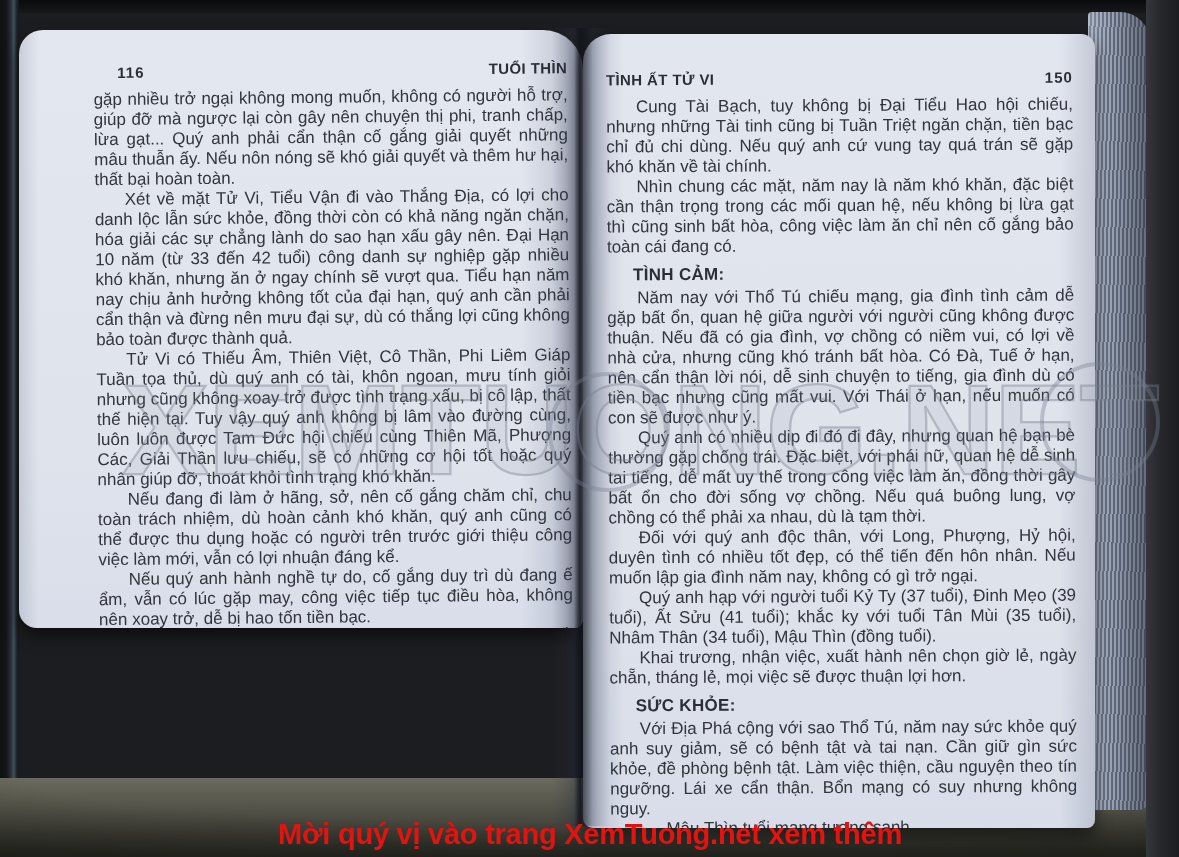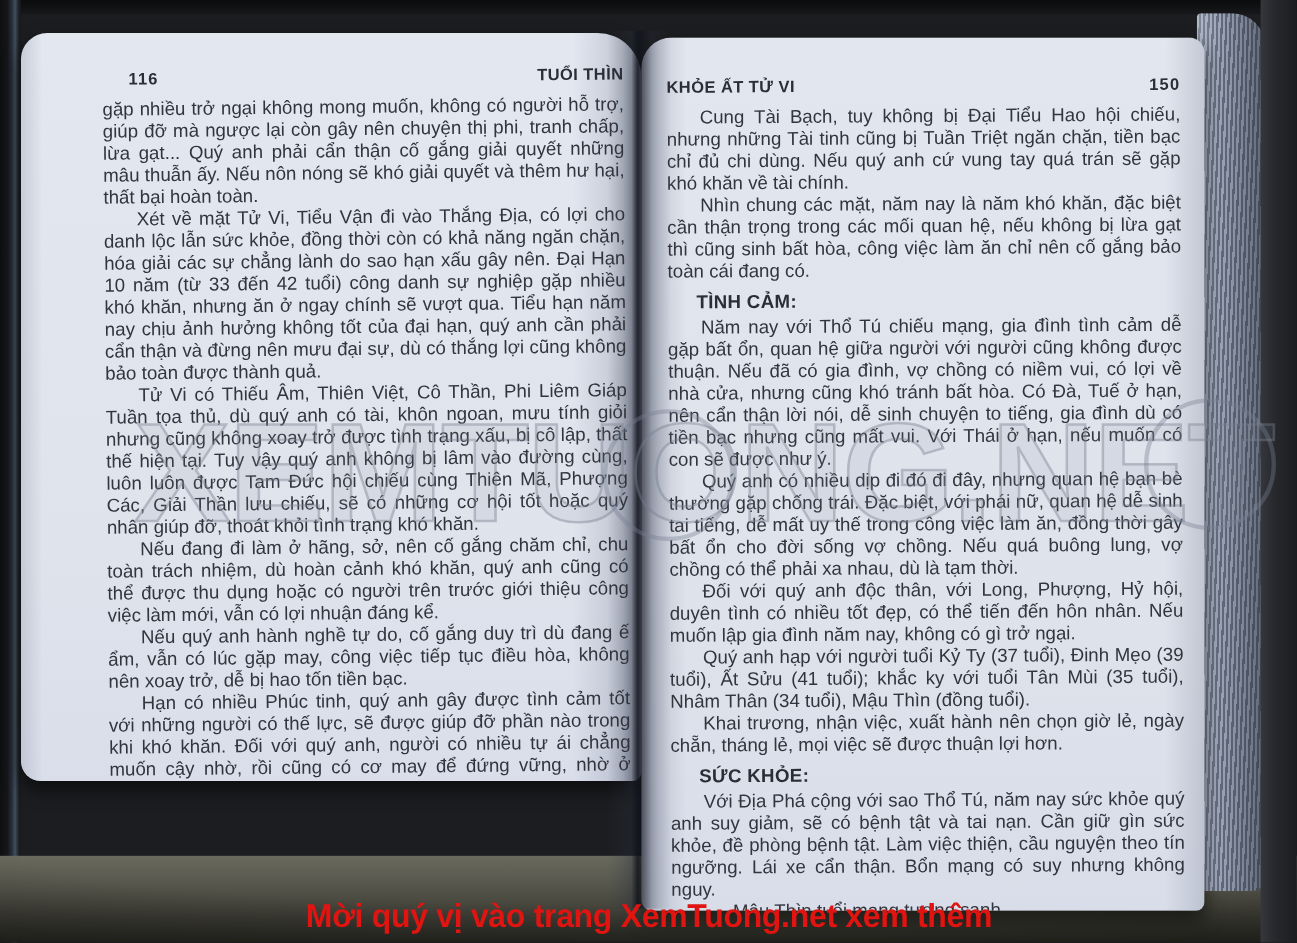--- a/index.html
+++ b/index.html
@@ -17,21 +17,21 @@
     background:radial-gradient(120% 140% at 50% 0%,rgba(0,0,0,0) 40%,rgba(0,0,0,.45) 100%);}
   .bg-right-edge{position:absolute;left:1146px;top:0;width:33px;height:100%;z-index:3;
     background:linear-gradient(90deg,#35373c 0%,#26282c 40%,#1b1d20 100%);}
   .page-stack{position:absolute;left:1088px;top:12px;width:62px;height:798px;z-index:2;
     border-radius:4px 30px 12px 4px;
     background:
       linear-gradient(90deg,rgba(220,226,236,.25) 0%,rgba(40,46,58,.05) 35%,rgba(25,29,38,.45) 95%),
       repeating-linear-gradient(92deg,#a3abbc 0px,#a3abbc 2px,#646e81 2px,#646e81 4px);}
   
   .page{position:absolute;z-index:2;box-shadow:0 8px 16px rgba(0,0,0,.55);overflow:hidden;color:#32353d;}
-  .page-left{left:19px;top:30px;width:564px;height:680px;border-radius:24px 40px 8px 18px;
+  .page-left{left:19px;top:30px;width:564px;height:598px;border-radius:24px 40px 8px 18px;
     background:
       linear-gradient(90deg,rgba(130,138,155,.28) 0%,rgba(0,0,0,0) 3.5%,rgba(0,0,0,0) 89%,rgba(118,126,148,.30) 97%,rgba(84,92,114,.55) 100%),
       linear-gradient(180deg,#e3e7f0 0%,#dfe3ec 70%,#d9deea 100%);}
   .page-right{left:583px;top:34px;width:512px;height:794px;border-radius:28px 14px 8px 10px;
     background:
       linear-gradient(90deg,rgba(80,88,110,.50) 0%,rgba(120,128,150,.25) 3%,rgba(0,0,0,0) 8%,rgba(0,0,0,0) 93%,rgba(125,133,152,.30) 100%),
       linear-gradient(180deg,#e2e6ef 0%,#dee2eb 70%,#d8dde9 100%);}
   .gutter-shadow{position:absolute;left:552px;top:28px;width:58px;height:798px;z-index:4;pointer-events:none;
     background:linear-gradient(90deg,rgba(30,34,46,0) 0%,rgba(46,52,68,.30) 38%,rgba(18,21,30,.85) 48%,rgba(18,21,30,.55) 54%,rgba(46,52,68,.22) 70%,rgba(30,34,46,0) 100%);}
   
@@ -85,21 +85,21 @@
           <div class="blk p">Nếu quý anh hành nghề tự do, cố gắng duy trì dù đang ế ẩm, vẫn có lúc gặp may, công việc tiếp tục điều hòa, không nên xoay trở, dễ bị hao tốn tiền bạc.</div>
           <div class="blk p">Hạn có nhiều Phúc tinh, quý anh gây được tình cảm tốt với những người có thế lực, sẽ được giúp đỡ phần nào trong khi khó khăn. Đối với quý anh, người có nhiều tự ái chẳng muốn cậy nhờ, rồi cũng có cơ may để đứng vững, nhờ ở phước đức.</div>
           <div class="blk p">Cung Mệnh có Thái Dương, Thiên Không, Kiếp Sát, khó tránh khỏi chuyện chẳng lành, nhưng với sự khôn ngoan cộng thêm phước đức, mọi việc sẽ không gây nhiều tác hại. Đặc biệt, Mệnh có Thiên Không đáo nhập, cẩn thận trong việc dùng người, dễ bị phản bội và không chừng còn phải liên lụy vì người.</div>
         </div>
     </div>
   </div>
 
   <div class="page page-right">
     <div class="content">
       <div class="runhead">
-        <span>KHỎE ẤT TỬ VI</span>
+        <span>TÌNH ẤT TỬ VI</span>
         <span class="pagenum">150</span>
       </div>
       <div class="body-text">
           <div class="blk p">Cung Tài Bạch, tuy không bị Đại Tiểu Hao hội chiếu, nhưng những Tài tinh cũng bị Tuần Triệt ngăn chặn, tiền bạc chỉ đủ chi dùng. Nếu quý anh cứ vung tay quá trán sẽ gặp khó khăn về tài chính.</div>
           <div class="blk p">Nhìn chung các mặt, năm nay là năm khó khăn, đặc biệt cần thận trọng trong các mối quan hệ, nếu không bị lừa gạt thì cũng sinh bất hòa, công việc làm ăn chỉ nên cố gắng bảo toàn cái đang có.</div>
           <div class="blk h">TÌNH CẢM:</div>
           <div class="blk p">Năm nay với Thổ Tú chiếu mạng, gia đình tình cảm dễ gặp bất ổn, quan hệ giữa người với người cũng không được thuận. Nếu đã có gia đình, vợ chồng có niềm vui, có lợi về nhà cửa, nhưng cũng khó tránh bất hòa. Có Đà, Tuế ở hạn, nên cẩn thận lời nói, dễ sinh chuyện to tiếng, gia đình dù có tiền bạc nhưng cũng mất vui. Với Thái ở hạn, nếu muốn có con sẽ được như ý.</div>
           <div class="blk p">Quý anh có nhiều dịp đi đó đi đây, nhưng quan hệ bạn bè thường gặp chống trái. Đặc biệt, với phái nữ, quan hệ dễ sinh tai tiếng, dễ mất uy thế trong công việc làm ăn, đồng thời gây bất ổn cho đời sống vợ chồng. Nếu quá buông lung, vợ chồng có thể phải xa nhau, dù là tạm thời.</div>
           <div class="blk p">Đối với quý anh độc thân, với Long, Phượng, Hỷ hội, duyên tình có nhiều tốt đẹp, có thể tiến đến hôn nhân. Nếu muốn lập gia đình năm nay, không có gì trở ngại.</div>
           <div class="blk p">Quý anh hạp với người tuổi Kỷ Ty (37 tuổi), Đinh Mẹo (39 tuổi), Ất Sửu (41 tuổi); khắc ky với tuổi Tân Mùi (35 tuổi), Nhâm Thân (34 tuổi), Mậu Thìn (đồng tuổi).</div>

